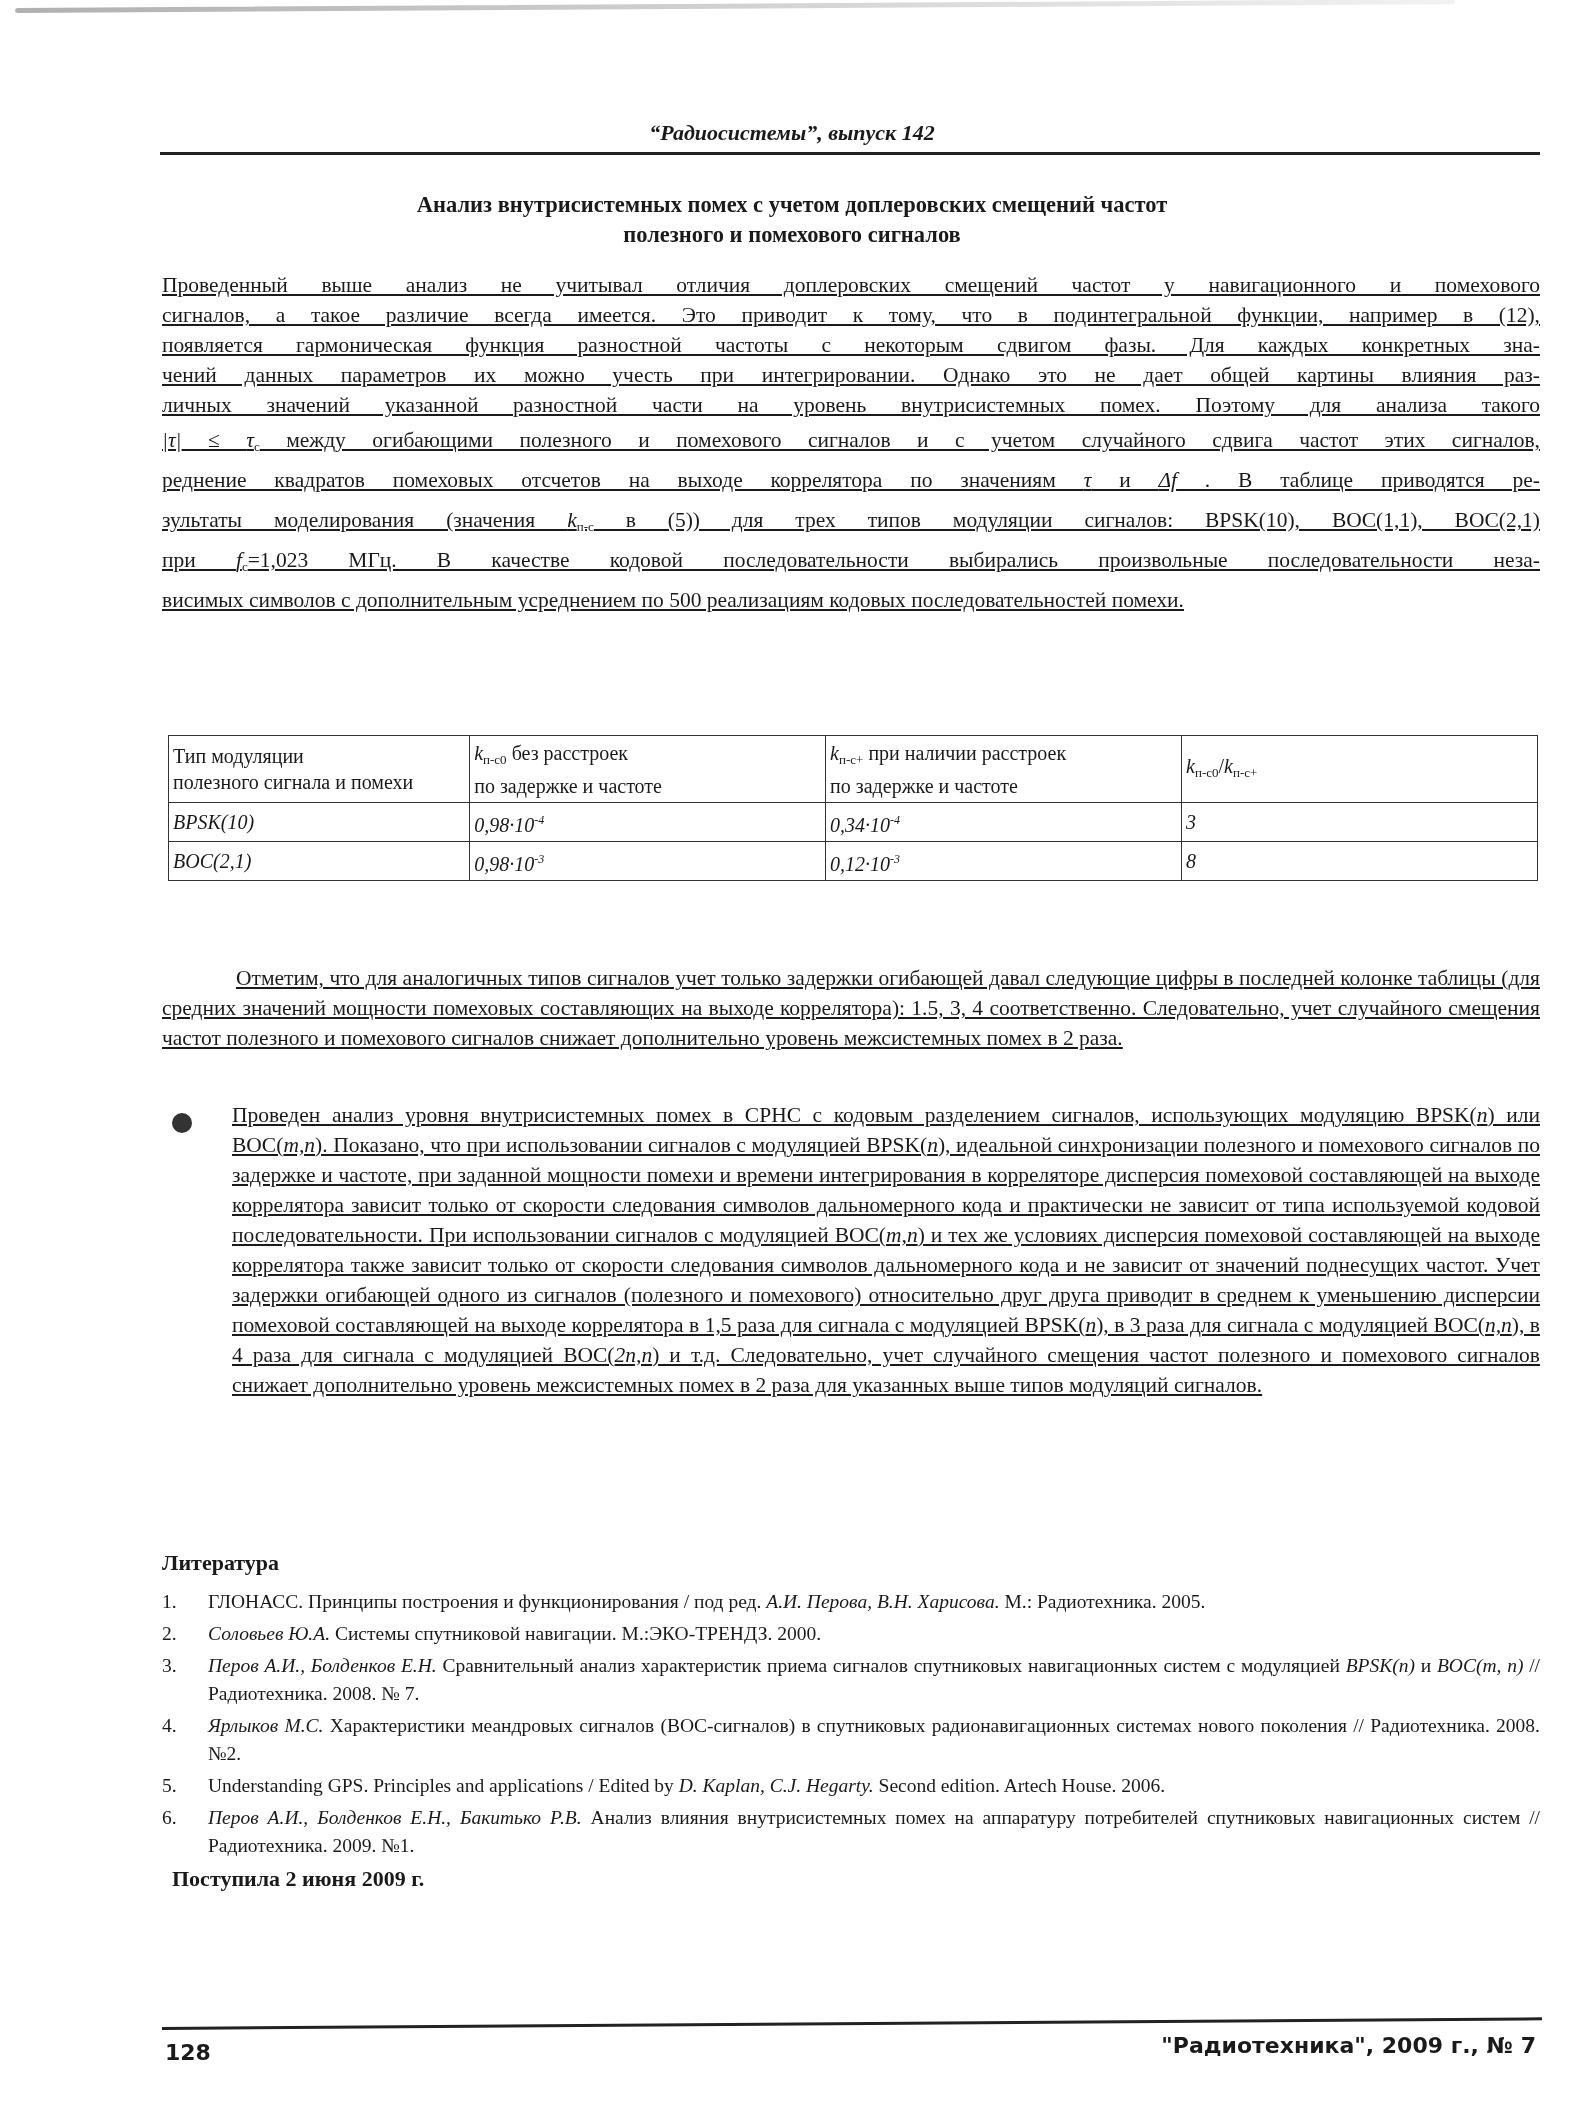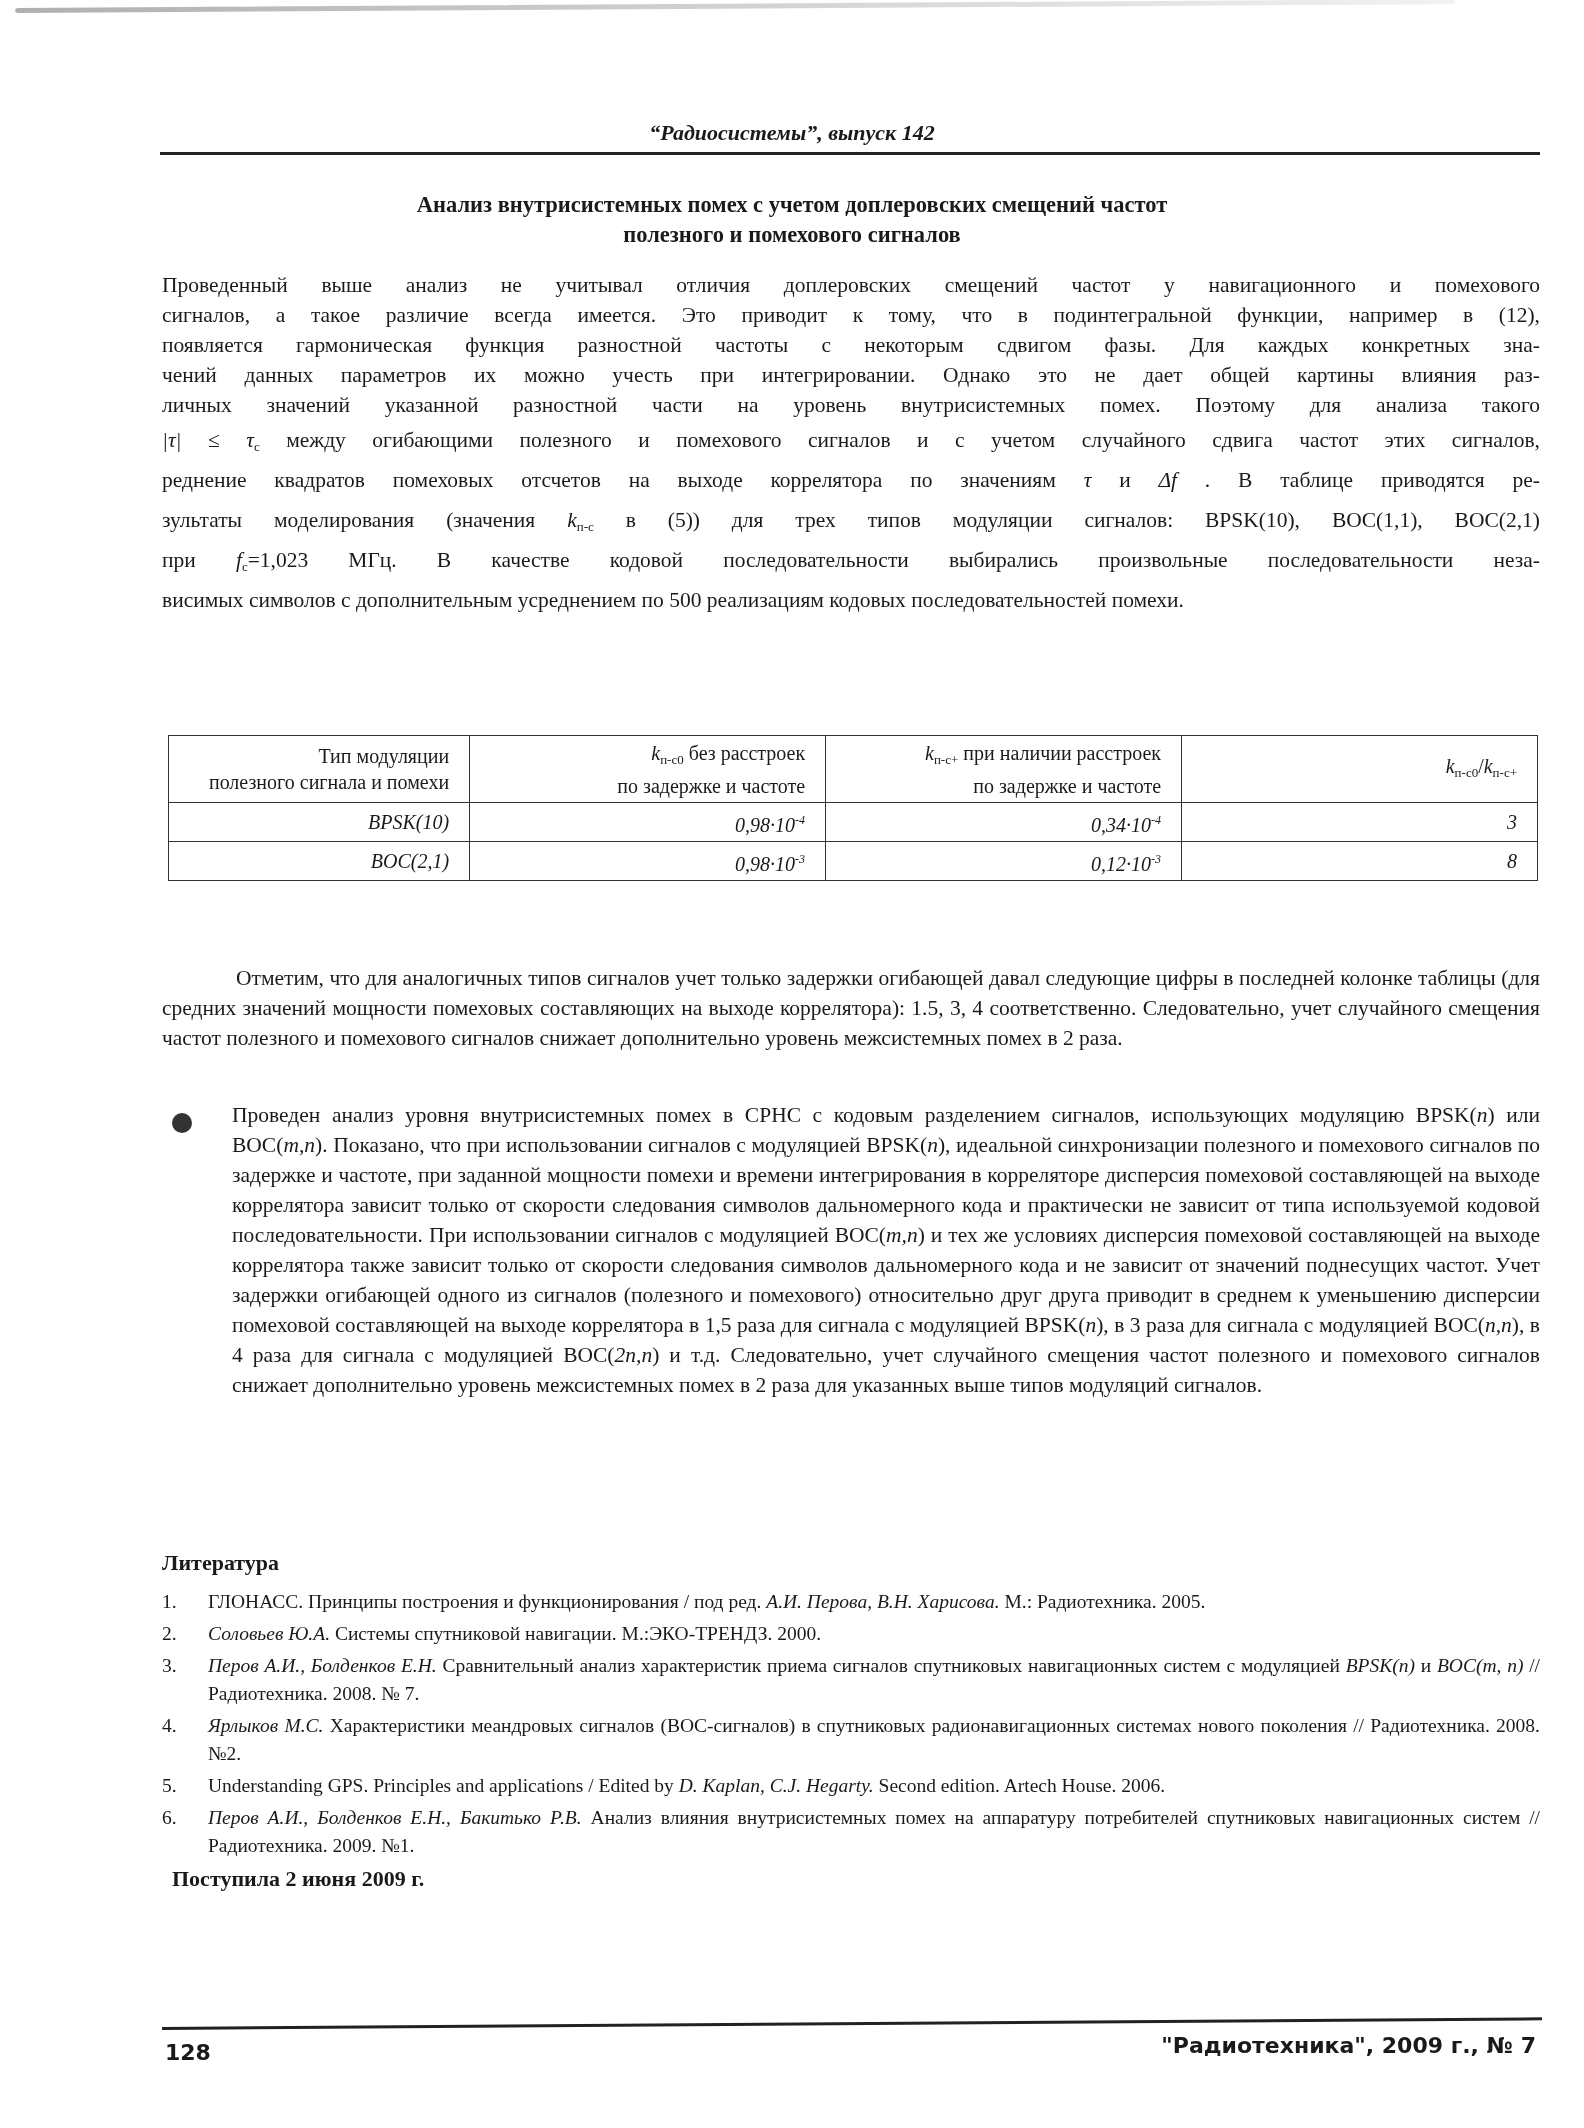--- a/index.html
+++ b/index.html
@@ -16,36 +16,36 @@
     position:absolute; left:0; width:100%; top:120px; text-align:center;
     font-size:22px; font-style:italic; font-weight:bold;
   }
   .rule-top { position:absolute; left:160px; top:152px; width:1380px; height:3px; background:#222; }
   .section-title {
     position:absolute; left:0; width:100%; top:190px; text-align:center;
     font-size:22.5px; font-weight:bold; line-height:30px;
   }
   .para {
     position:absolute; left:162px; width:1378px; font-size:21.5px; line-height:30px;
-    text-align:justify; margin:0;
+    text-align:justify; margin:0;text-decoration:underline;
   }
   .para.indent { text-indent:74px; }
   #p1 { top:270px; }
   #p1 .l { display:block; text-align:justify; text-align-last:justify; height:30px; }
   #p1 .l.tall { height:40px; line-height:40px; }
   #p1 .l.last { text-align-last:left; }
   .it { font-style:italic; }
   .sub { font-size:13px; vertical-align:-4px; font-style:normal; }
   .sup { font-size:12px; vertical-align:8px; }
   table.results {
     position:absolute; left:168px; top:735px; width:1370px; border-collapse:collapse;
     font-size:20px; line-height:26px;
   }
   table.results th, table.results td {
-    border:1.5px solid #333; text-align:right; font-weight:normal; padding:0 20px;
+    border:1.5px solid #333; text-align:left; font-weight:normal; padding:0 4px;
   }
   table.results th { height:66px; }
   table.results td { height:38px;font-style:italic; }
   #p2 { top:963px; }
   .bullet-dot {
     position:absolute; left:172px; top:1113px; width:20px; height:20px; border-radius:50%;
     background:#333;
   }
   #p3 { top:1100px; left:232px; width:1308px; }
   .refs-heading { position:absolute; left:162px; top:1550px; font-size:22px; font-weight:bold; }

